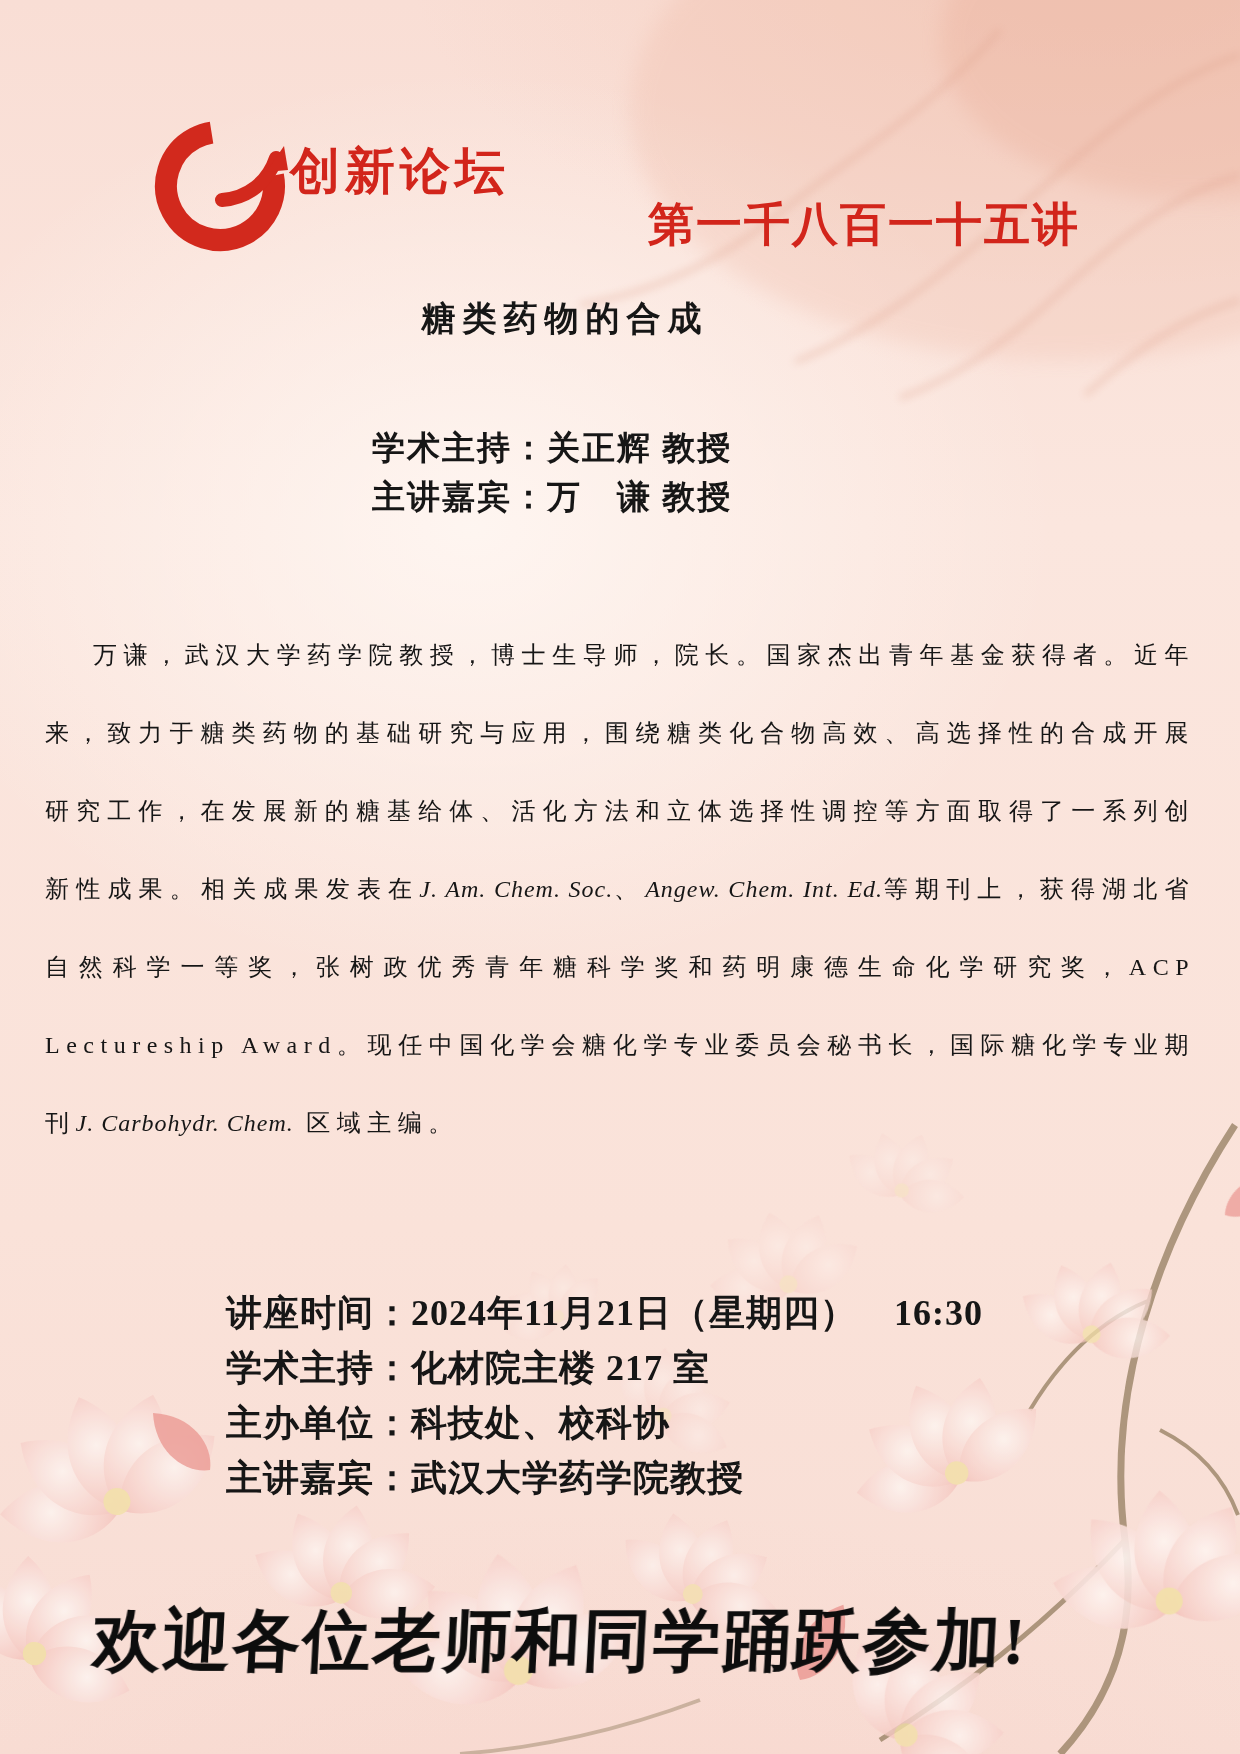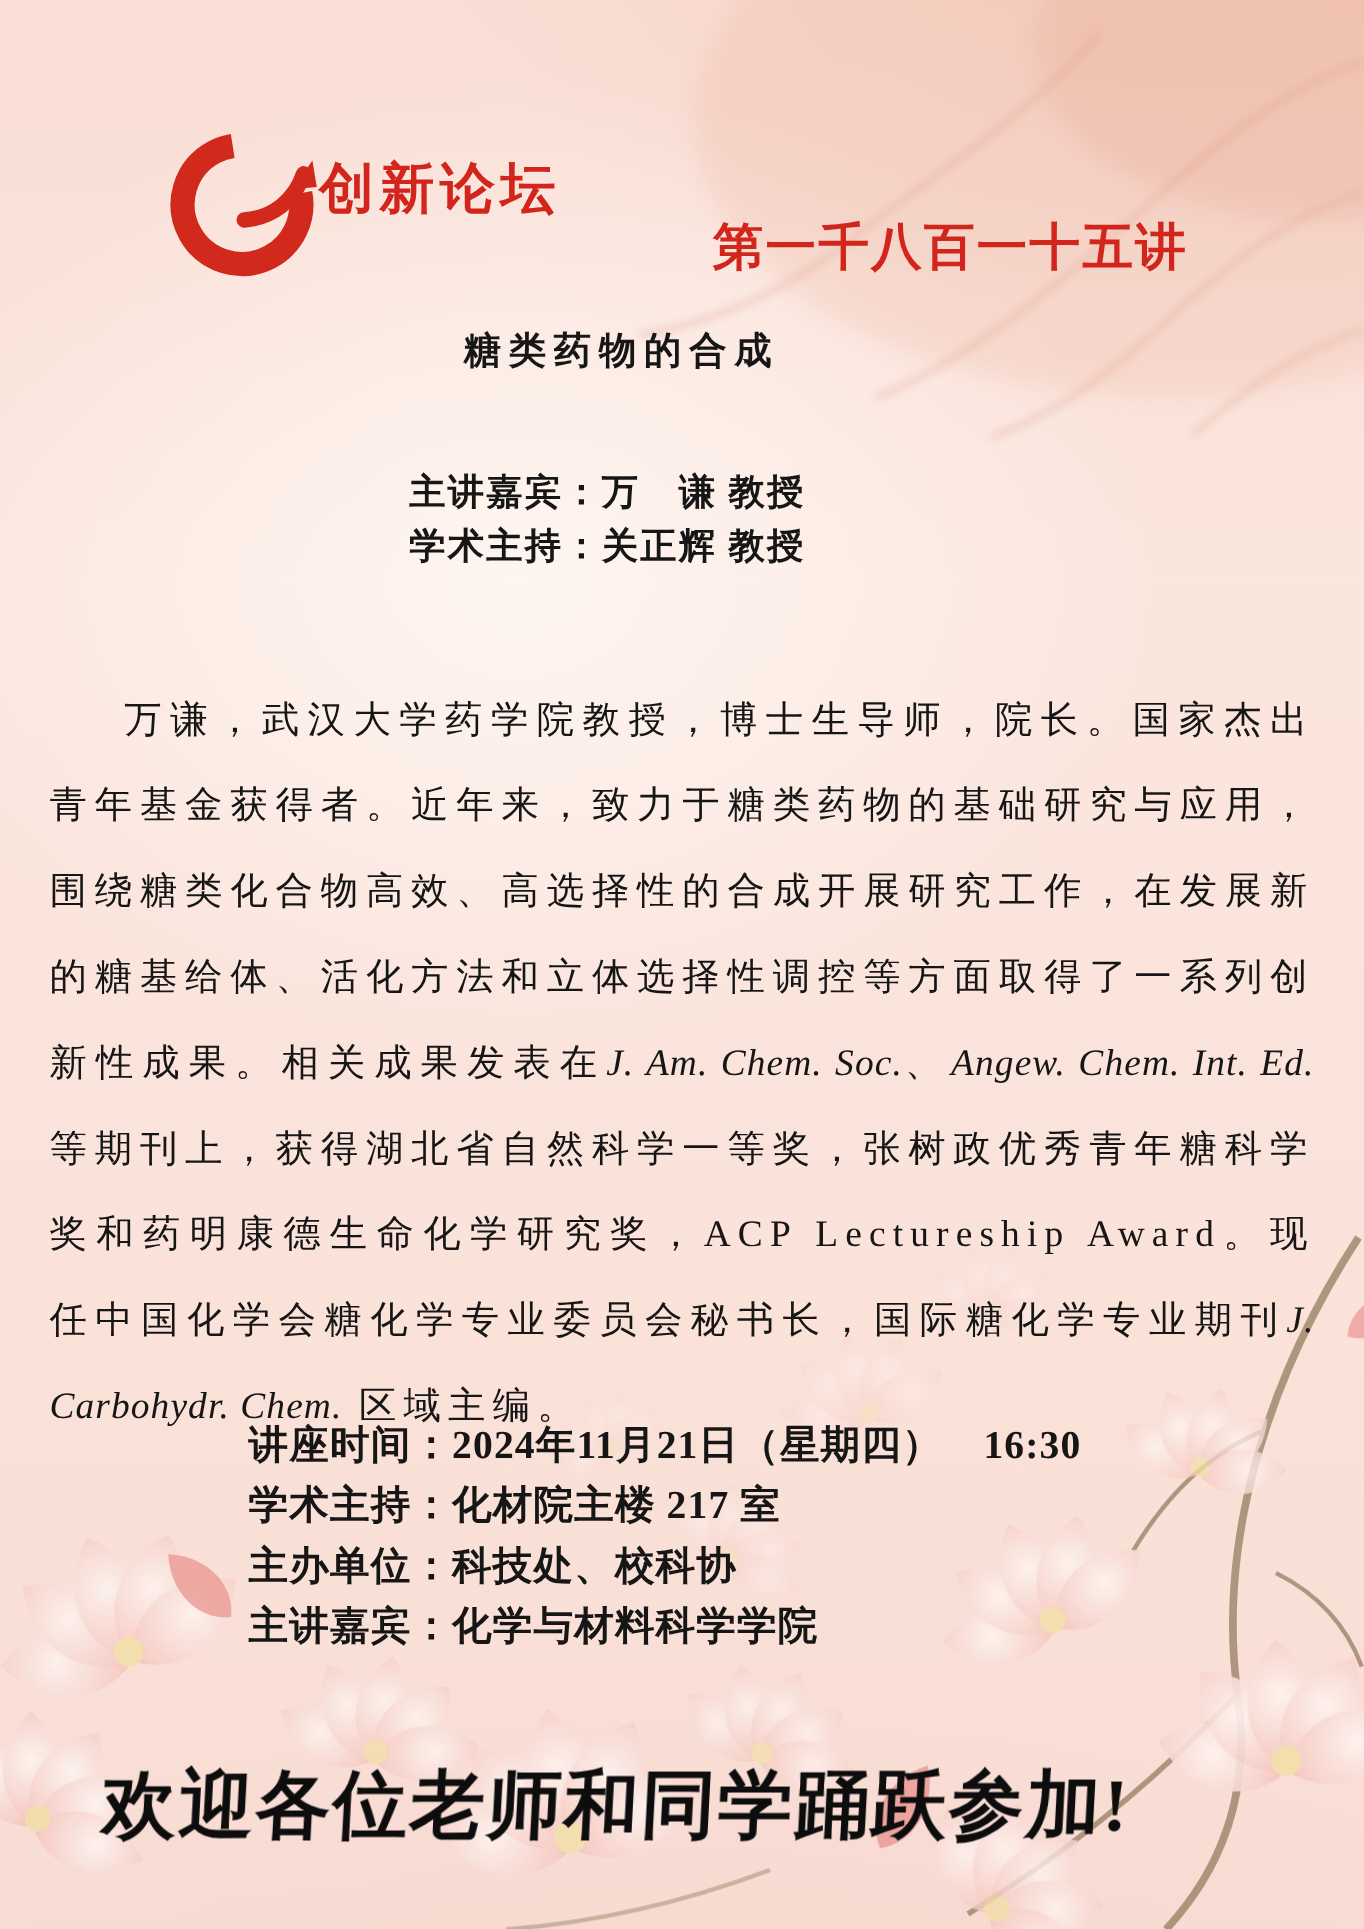--- a/index.html
+++ b/index.html
@@ -40,21 +40,21 @@
     text-align:center;
     font-size:34px;font-weight:700;letter-spacing:7px;
   }
   .speakers{position:absolute;left:372px;top:424px;}
   .speaker-line{
     font-size:33px;font-weight:700;letter-spacing:2px;line-height:49px;
     white-space:nowrap;
   }
   .bio{
     position:absolute;left:45px;top:616px;width:1150px;margin:0;
-    font-size:34px;line-height:78px;letter-spacing:6.5px;
+    font-size:24px;line-height:78px;letter-spacing:6.5px;
     text-align:justify;text-indent:2em;
   }
   .bio .journal{font-style:italic;letter-spacing:1px;}
   .details{position:absolute;left:226px;top:1286px;}
   .detail-line{
     font-size:36px;font-weight:700;letter-spacing:1px;line-height:55px;
     white-space:nowrap;
   }
   .welcome{
     position:absolute;left:0;top:1596px;width:1120px;
@@ -140,39 +140,39 @@
     </g>
   </svg>
 
   <h1 class="forum-title content">创新论坛</h1>
   <div class="lecture-number content">第一千八百一十五讲</div>
 
   <h2 class="talk-title content">糖类药物的合成</h2>
 
   <div class="speakers content">
     <div class="speaker-line">
-      <span>主讲嘉宾：</span><span>万　谦 教授</span>
+      <span>学术主持：</span><span>关正辉 教授</span>
     </div>
     <div class="speaker-line">
-      <span>学术主持：</span><span>关正辉 教授</span>
+      <span>主讲嘉宾：</span><span>万　谦 教授</span>
     </div>
   </div>
 
   <p class="bio content"><span>万谦，武汉大学药学院教授，博士生导师，院长。国家杰出青年基金获得者。近年来，致力于糖类药物的基础研究与应用，围绕糖类化合物高效、高选择性的合成开展研究工作，在发展新的糖基给体、活化方法和立体选择性调控等方面取得了一系列创新性成果。相关成果发表在</span><i class="journal">J. Am. Chem. Soc.</i><span>、</span><i class="journal">Angew. Chem. Int. Ed.</i><span>等期刊上，获得湖北省自然科学一等奖，张树政优秀青年糖科学奖和药明康德生命化学研究奖，ACP Lectureship Award。现任中国化学会糖化学专业委员会秘书长，国际糖化学专业期刊</span><i class="journal">J. Carbohydr. Chem.</i><span> 区域主编。</span></p>
 
   <div class="details content">
     <div class="detail-line">
       <span>讲座时间：</span><span>2024年11月21日（星期四）　16:30</span>
     </div>
     <div class="detail-line">
       <span>学术主持：</span><span>化材院主楼 217 室</span>
     </div>
     <div class="detail-line">
       <span>主办单位：</span><span>科技处、校科协</span>
     </div>
     <div class="detail-line">
-      <span>主讲嘉宾：</span><span>化学与材料科学学院</span>
+      <span>主讲嘉宾：</span><span>武汉大学药学院教授</span>
     </div>
   </div>
 
   <div class="welcome content">欢迎各位老师和同学踊跃参加!</div>
 
 </div>
 
 </body></html>

